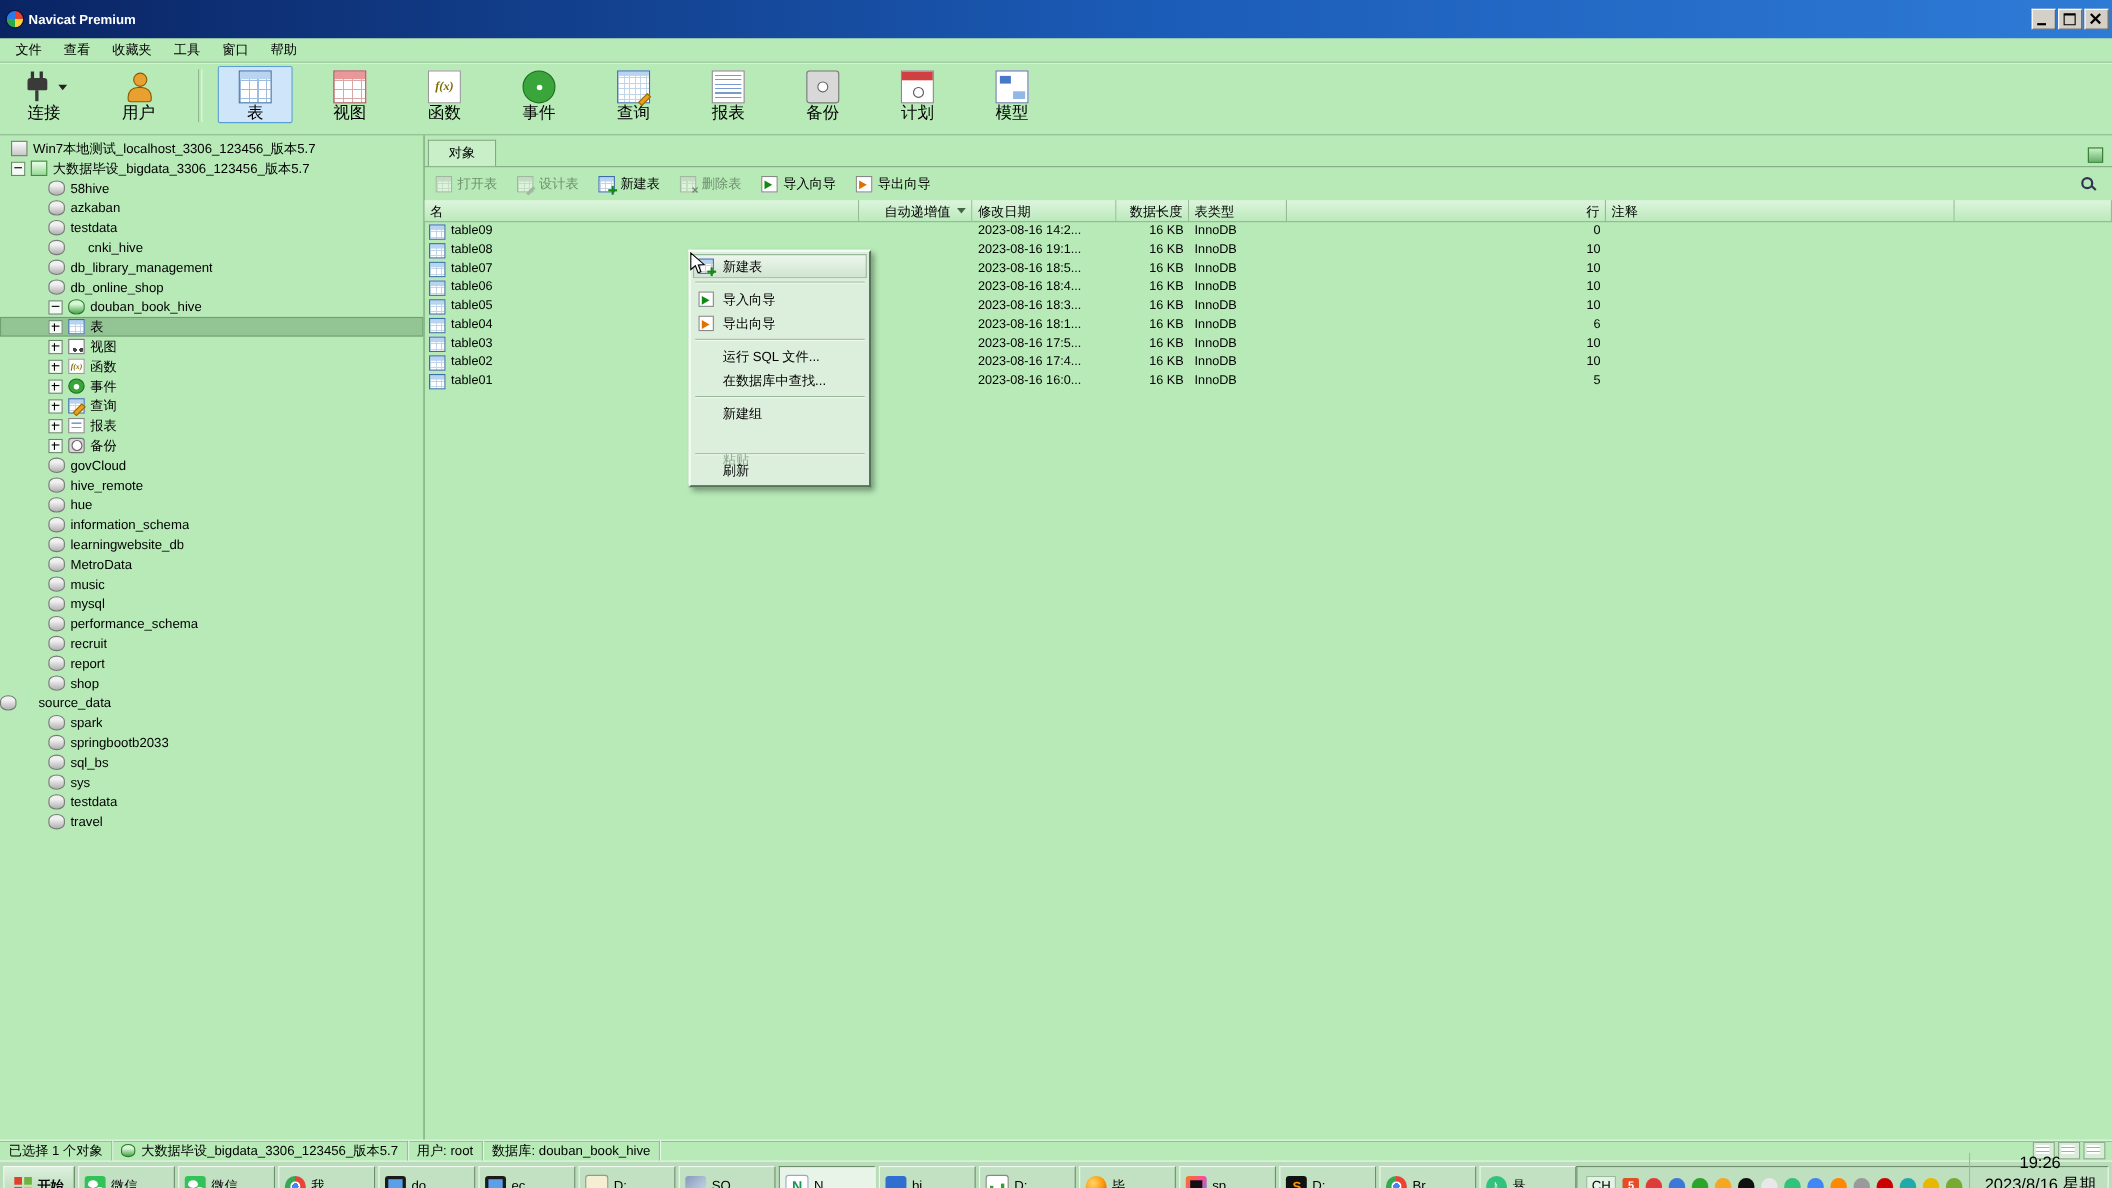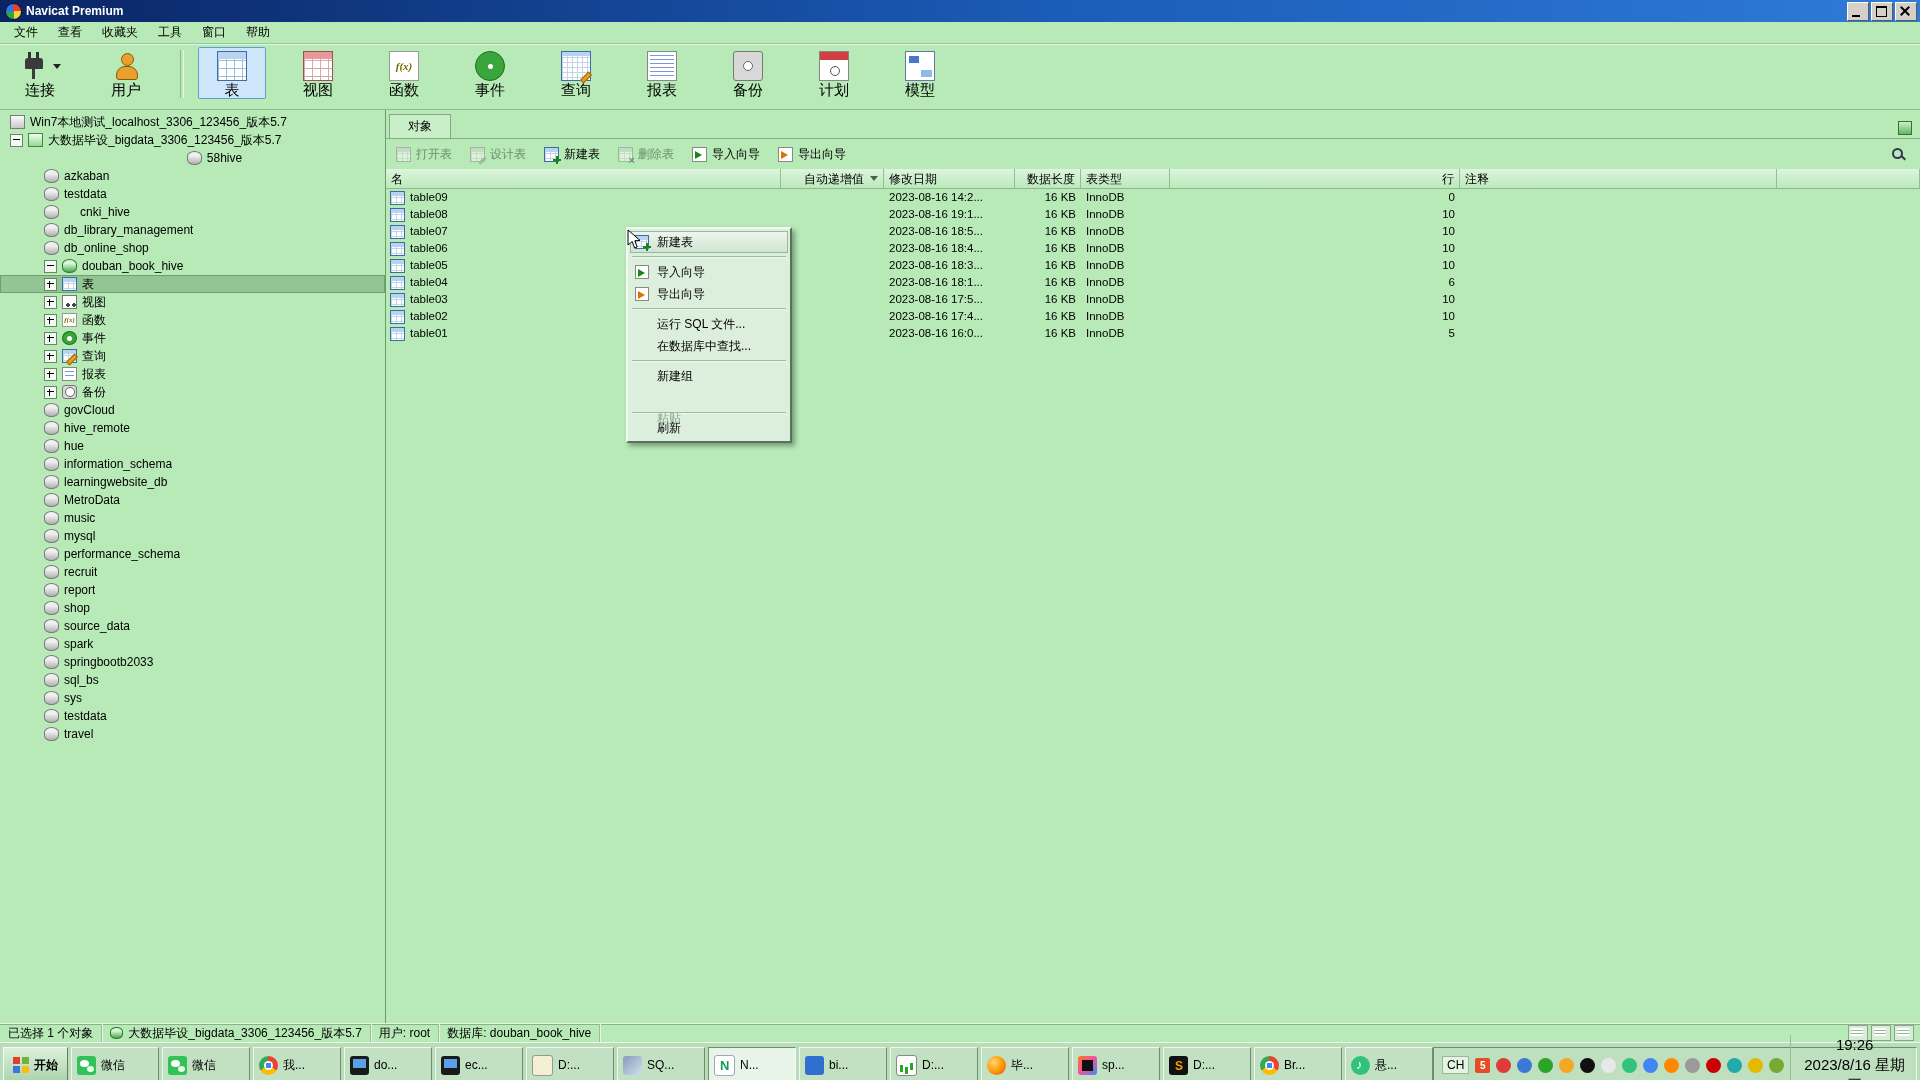--- a/index.html
+++ b/index.html
@@ -1,20 +1,20 @@
 <!DOCTYPE html>
 <html><head>
 <meta charset="utf-8">
 <style>
   html,body{margin:0;padding:0;}
   .screen{position:relative;width:1920px;height:1080px;overflow:hidden;
     background:#b7eab7;font-family:"Liberation Sans",sans-serif;font-size:12px;color:#000;}
 
   
-  .titlebar{height:22px;background:linear-gradient(90deg,#0a2463,#1b5cb8 55%,#2e7bd6);
+  .titlebar{height:35px;background:linear-gradient(90deg,#0a2463,#1b5cb8 55%,#2e7bd6);
     display:flex;align-items:center;padding:0 3px;}
   .app-logo{width:15px;height:15px;border-radius:50%;margin:0 4px 0 2px;
     background:conic-gradient(#e8402a 0 90deg,#ffd23a 0 180deg,#2aa84a 0 270deg,#2a7ae8 0);border:1px solid #04123a;}
   .win-title{color:#fff;font-weight:bold;font-size:12px;}
   .win-controls{margin-left:auto;display:flex;gap:2px;}
   .wbtn{width:20px;height:17px;background:#d4d0c8;border:1px solid;border-color:#fff #5a5a5a #5a5a5a #fff;
     position:relative;}
   .wbtn-min::before{content:"";position:absolute;left:4px;bottom:3px;width:8px;height:2px;background:#000;}
   .wbtn-max::before{content:"";position:absolute;left:4px;top:3px;width:9px;height:8px;border:1px solid #000;border-top-width:2px;}
   .wbtn-close::before,.wbtn-close::after{content:"";position:absolute;left:3px;top:7px;width:12px;height:2px;background:#000;}
@@ -318,21 +318,21 @@
     <div class="sidebar" id="tree">
         <div class="tree-row" style="padding-left: 10px;">
           <span class="ico ico-server"></span>
           <span class="tree-label">Win7本地测试_localhost_3306_123456_版本5.7</span>
         </div>
         <div class="tree-row" style="padding-left: 10px;">
           <span class="expander minus"></span>
           <span class="ico ico-server-open"></span>
           <span class="tree-label">大数据毕设_bigdata_3306_123456_版本5.7</span>
         </div>
-        <div class="tree-row" style="padding-left: 44px; justify-content: center;">
+        <div class="tree-row" style="padding-left: 44px;">
           <span class="ico ico-db"></span>
           <span class="tree-label">58hive</span>
         </div>
         <div class="tree-row" style="padding-left: 44px;">
           <span class="ico ico-db"></span>
           <span class="tree-label">azkaban</span>
         </div>
         <div class="tree-row" style="padding-left: 44px;">
           <span class="ico ico-db"></span>
           <span class="tree-label">testdata</span>
@@ -430,21 +430,21 @@
           <span class="tree-label">recruit</span>
         </div>
         <div class="tree-row" style="padding-left: 44px;">
           <span class="ico ico-db"></span>
           <span class="tree-label">report</span>
         </div>
         <div class="tree-row" style="padding-left: 44px;">
           <span class="ico ico-db"></span>
           <span class="tree-label">shop</span>
         </div>
-        <div class="tree-row" style="padding-left: 44px;">
+        <div class="tree-row" style=" gap: 15px;">
           <span class="ico ico-db"></span>
           <span class="tree-label">source_data</span>
         </div>
         <div class="tree-row" style="padding-left: 44px;">
           <span class="ico ico-db"></span>
           <span class="tree-label">spark</span>
         </div>
         <div class="tree-row" style="padding-left: 44px;">
           <span class="ico ico-db"></span>
           <span class="tree-label">springbootb2033</span>

